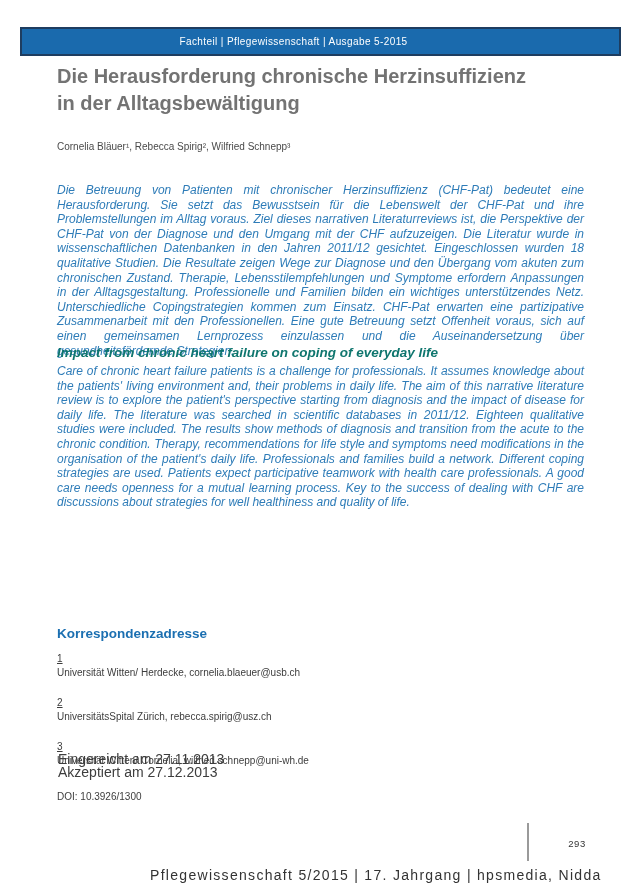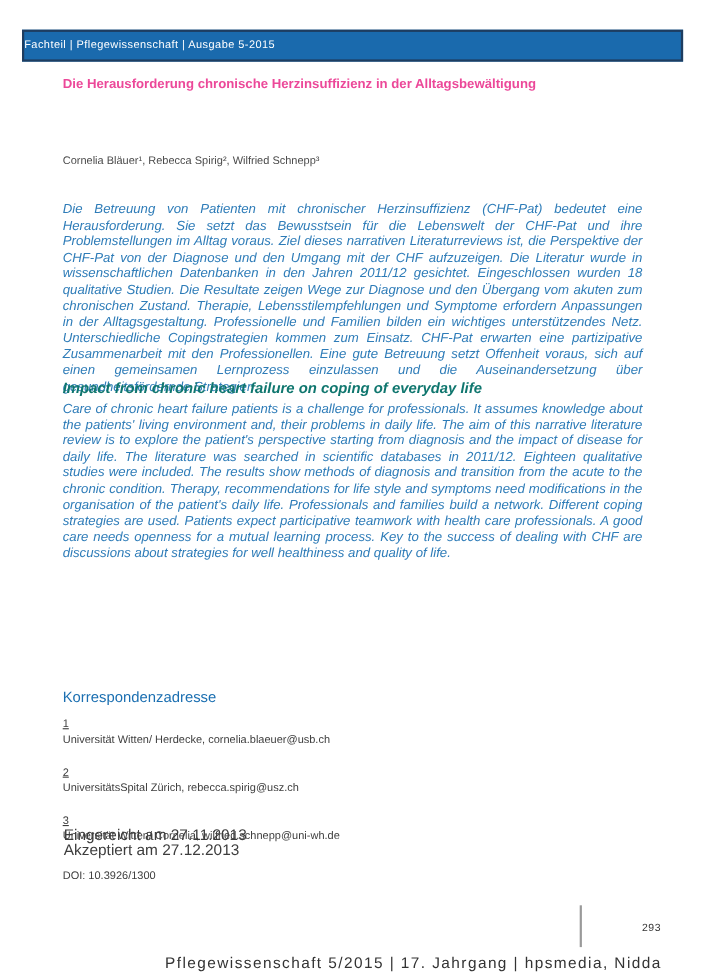--- a/index.html
+++ b/index.html
@@ -15,33 +15,33 @@
   .issue-bar {
     position: absolute;
     left: 20px; top: 27px;
     width: 601px; height: 29px;
     background: #1a6aad;
     border: 2px solid #1e3d60;
     color: #ffffff;
     font-size: 10px;
     letter-spacing: 0.4px;
     line-height: 25px;
-    text-align: left;
+    text-align: center;
     padding-right: 54px;
   }
 
   
   .article-title {
     position: absolute;
     left: 57px; top: 63px;
     width: 470px;
-    font-size: 12px;
+    font-size: 20px;
     line-height: 27px;
     font-weight: 700;
-    color: #ec4899;
+    color: #737373;
   }
 
   
   .authors {
     position: absolute;
     left: 57px; top: 141px;
     width: 520px;
     font-size: 10px;
     color: #4a4a4a;
   }
@@ -75,21 +75,21 @@
     color: #2e7cb8;
     line-height: 14.6px;
     text-align: justify;
   }
 
   
   .corr-heading {
     position: absolute;
     left: 57px; top: 626px;
     font-size: 13.5px;
-    font-weight: 400;
+    font-weight: 700;
     color: #1b6fb1;
   }
   .corr-entries {
     position: absolute;
     left: 57px; top: 648px;
     width: 480px;
   }
   .corr-entry { margin-bottom: 13px; }
   .corr-num {
     display: inline-block;
@@ -134,21 +134,21 @@
   .footer-divider {
     position: absolute;
     left: 527px; top: 823px;
     width: 2px; height: 38px;
     background: #9a9a9a;
   }
   .footer-page {
     position: absolute;
     left: 553px; top: 838px;
     width: 48px;
-    text-align: right;
+    text-align: center;
     font-size: 9.5px;
     letter-spacing: 0.5px;
     color: #333333;
   }
 </style>
 </head>
 <body>
 
 <div class="issue-bar">
   <span>Fachteil | Pflegewissenschaft | Ausgabe 5-2015</span>

